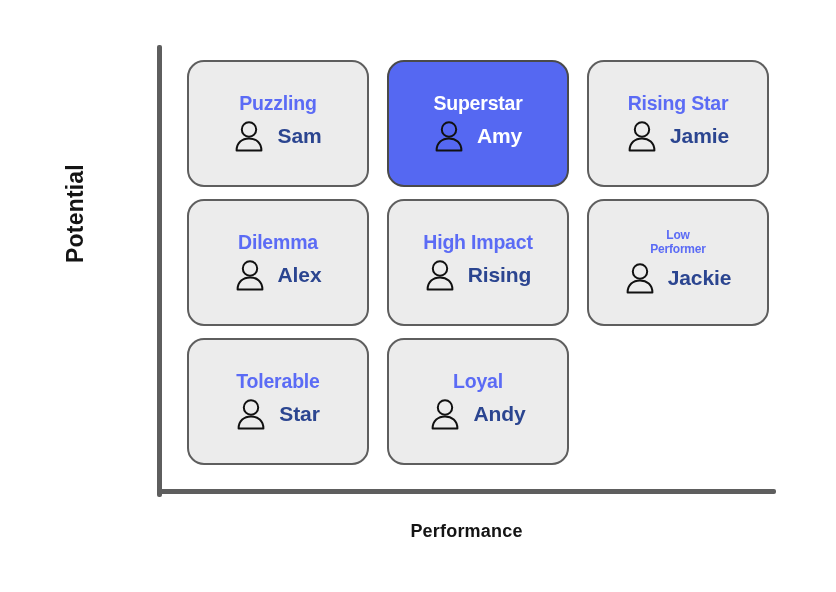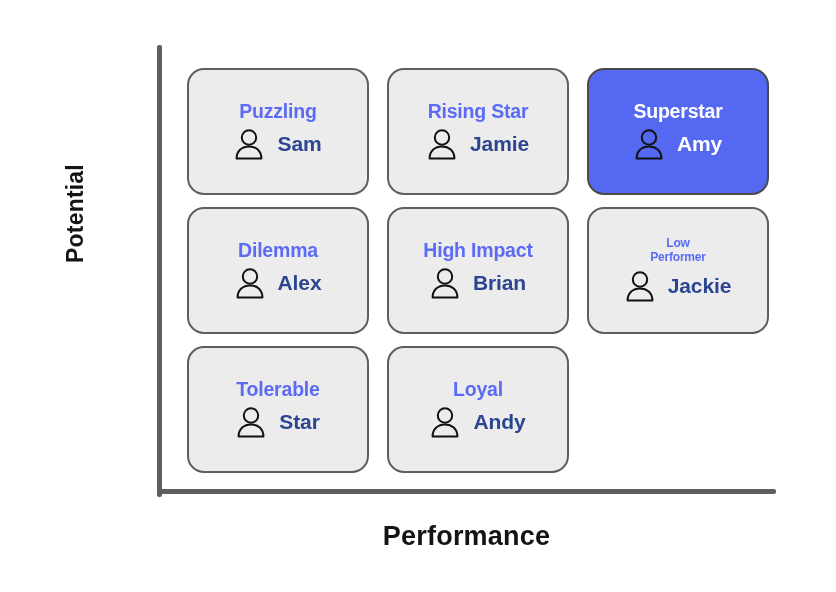--- a/index.html
+++ b/index.html
@@ -57,32 +57,32 @@
     color: #141414;
     letter-spacing: 0.2px;
     white-space: nowrap;
   }
   .label-x {
     position: absolute;
     left: 157px;
     top: 521px;
     width: 619px;
     text-align: center;
-    font-size: 27px;
+    font-size: 18px;
     font-weight: bold;
     color: #141414;
     letter-spacing: 0.2px;
     white-space: nowrap;
   }
 
   
   .grid {
     position: absolute;
     left: 187px;
-    top: 68px;
+    top: 60px;
     width: 582px;
     height: 405px;
     display: grid;
     grid-template-columns: repeat(3, 182px);
     grid-template-rows: repeat(3, 127px);
     column-gap: 18px;
     row-gap: 12px;
   }
 
   .cell {
@@ -163,66 +163,66 @@
         <div class="person-row">
           <span class="person-icon">
             <svg viewBox="0 0 30 32" width="30" height="32" aria-hidden="true">
               <circle cx="15" cy="9.5" r="7.2" fill="none" stroke="#111111" stroke-width="2"></circle>
               <path d="M2.6 30.5 C2.6 22.6 8.2 18.4 15 18.4 C21.8 18.4 27.4 22.6 27.4 30.5 Z" fill="none" stroke="#111111" stroke-width="2" stroke-linejoin="round"></path>
             </svg>
           </span>
           <span class="person-name">Sam</span>
         </div>
       </div>
-      <div class="cell">
-        <div class="cell-title">Rising Star</div>
-        <div class="person-row">
-          <span class="person-icon">
-            <svg viewBox="0 0 30 32" width="30" height="32" aria-hidden="true">
-              <circle cx="15" cy="9.5" r="7.2" fill="none" stroke="#111111" stroke-width="2"></circle>
-              <path d="M2.6 30.5 C2.6 22.6 8.2 18.4 15 18.4 C21.8 18.4 27.4 22.6 27.4 30.5 Z" fill="none" stroke="#111111" stroke-width="2" stroke-linejoin="round"></path>
-            </svg>
-          </span>
-          <span class="person-name">Jamie</span>
-        </div>
-      </div>
       <div class="cell highlight">
         <div class="cell-title">Superstar</div>
         <div class="person-row">
           <span class="person-icon">
             <svg viewBox="0 0 30 32" width="30" height="32" aria-hidden="true">
               <circle cx="15" cy="9.5" r="7.2" fill="none" stroke="#111111" stroke-width="2"></circle>
               <path d="M2.6 30.5 C2.6 22.6 8.2 18.4 15 18.4 C21.8 18.4 27.4 22.6 27.4 30.5 Z" fill="none" stroke="#111111" stroke-width="2" stroke-linejoin="round"></path>
             </svg>
           </span>
           <span class="person-name">Amy</span>
         </div>
       </div>
       <div class="cell">
+        <div class="cell-title">Rising Star</div>
+        <div class="person-row">
+          <span class="person-icon">
+            <svg viewBox="0 0 30 32" width="30" height="32" aria-hidden="true">
+              <circle cx="15" cy="9.5" r="7.2" fill="none" stroke="#111111" stroke-width="2"></circle>
+              <path d="M2.6 30.5 C2.6 22.6 8.2 18.4 15 18.4 C21.8 18.4 27.4 22.6 27.4 30.5 Z" fill="none" stroke="#111111" stroke-width="2" stroke-linejoin="round"></path>
+            </svg>
+          </span>
+          <span class="person-name">Jamie</span>
+        </div>
+      </div>
+      <div class="cell">
         <div class="cell-title">Dilemma</div>
         <div class="person-row">
           <span class="person-icon">
             <svg viewBox="0 0 30 32" width="30" height="32" aria-hidden="true">
               <circle cx="15" cy="9.5" r="7.2" fill="none" stroke="#111111" stroke-width="2"></circle>
               <path d="M2.6 30.5 C2.6 22.6 8.2 18.4 15 18.4 C21.8 18.4 27.4 22.6 27.4 30.5 Z" fill="none" stroke="#111111" stroke-width="2" stroke-linejoin="round"></path>
             </svg>
           </span>
           <span class="person-name">Alex</span>
         </div>
       </div>
       <div class="cell">
         <div class="cell-title">High Impact</div>
         <div class="person-row">
           <span class="person-icon">
             <svg viewBox="0 0 30 32" width="30" height="32" aria-hidden="true">
               <circle cx="15" cy="9.5" r="7.2" fill="none" stroke="#111111" stroke-width="2"></circle>
               <path d="M2.6 30.5 C2.6 22.6 8.2 18.4 15 18.4 C21.8 18.4 27.4 22.6 27.4 30.5 Z" fill="none" stroke="#111111" stroke-width="2" stroke-linejoin="round"></path>
             </svg>
           </span>
-          <span class="person-name">Brian</span>
+          <span class="person-name">Rising</span>
         </div>
       </div>
       <div class="cell">
         <div class="cell-title small">Low
 Performer</div>
         <div class="person-row">
           <span class="person-icon">
             <svg viewBox="0 0 30 32" width="30" height="32" aria-hidden="true">
               <circle cx="15" cy="9.5" r="7.2" fill="none" stroke="#111111" stroke-width="2"></circle>
               <path d="M2.6 30.5 C2.6 22.6 8.2 18.4 15 18.4 C21.8 18.4 27.4 22.6 27.4 30.5 Z" fill="none" stroke="#111111" stroke-width="2" stroke-linejoin="round"></path>

